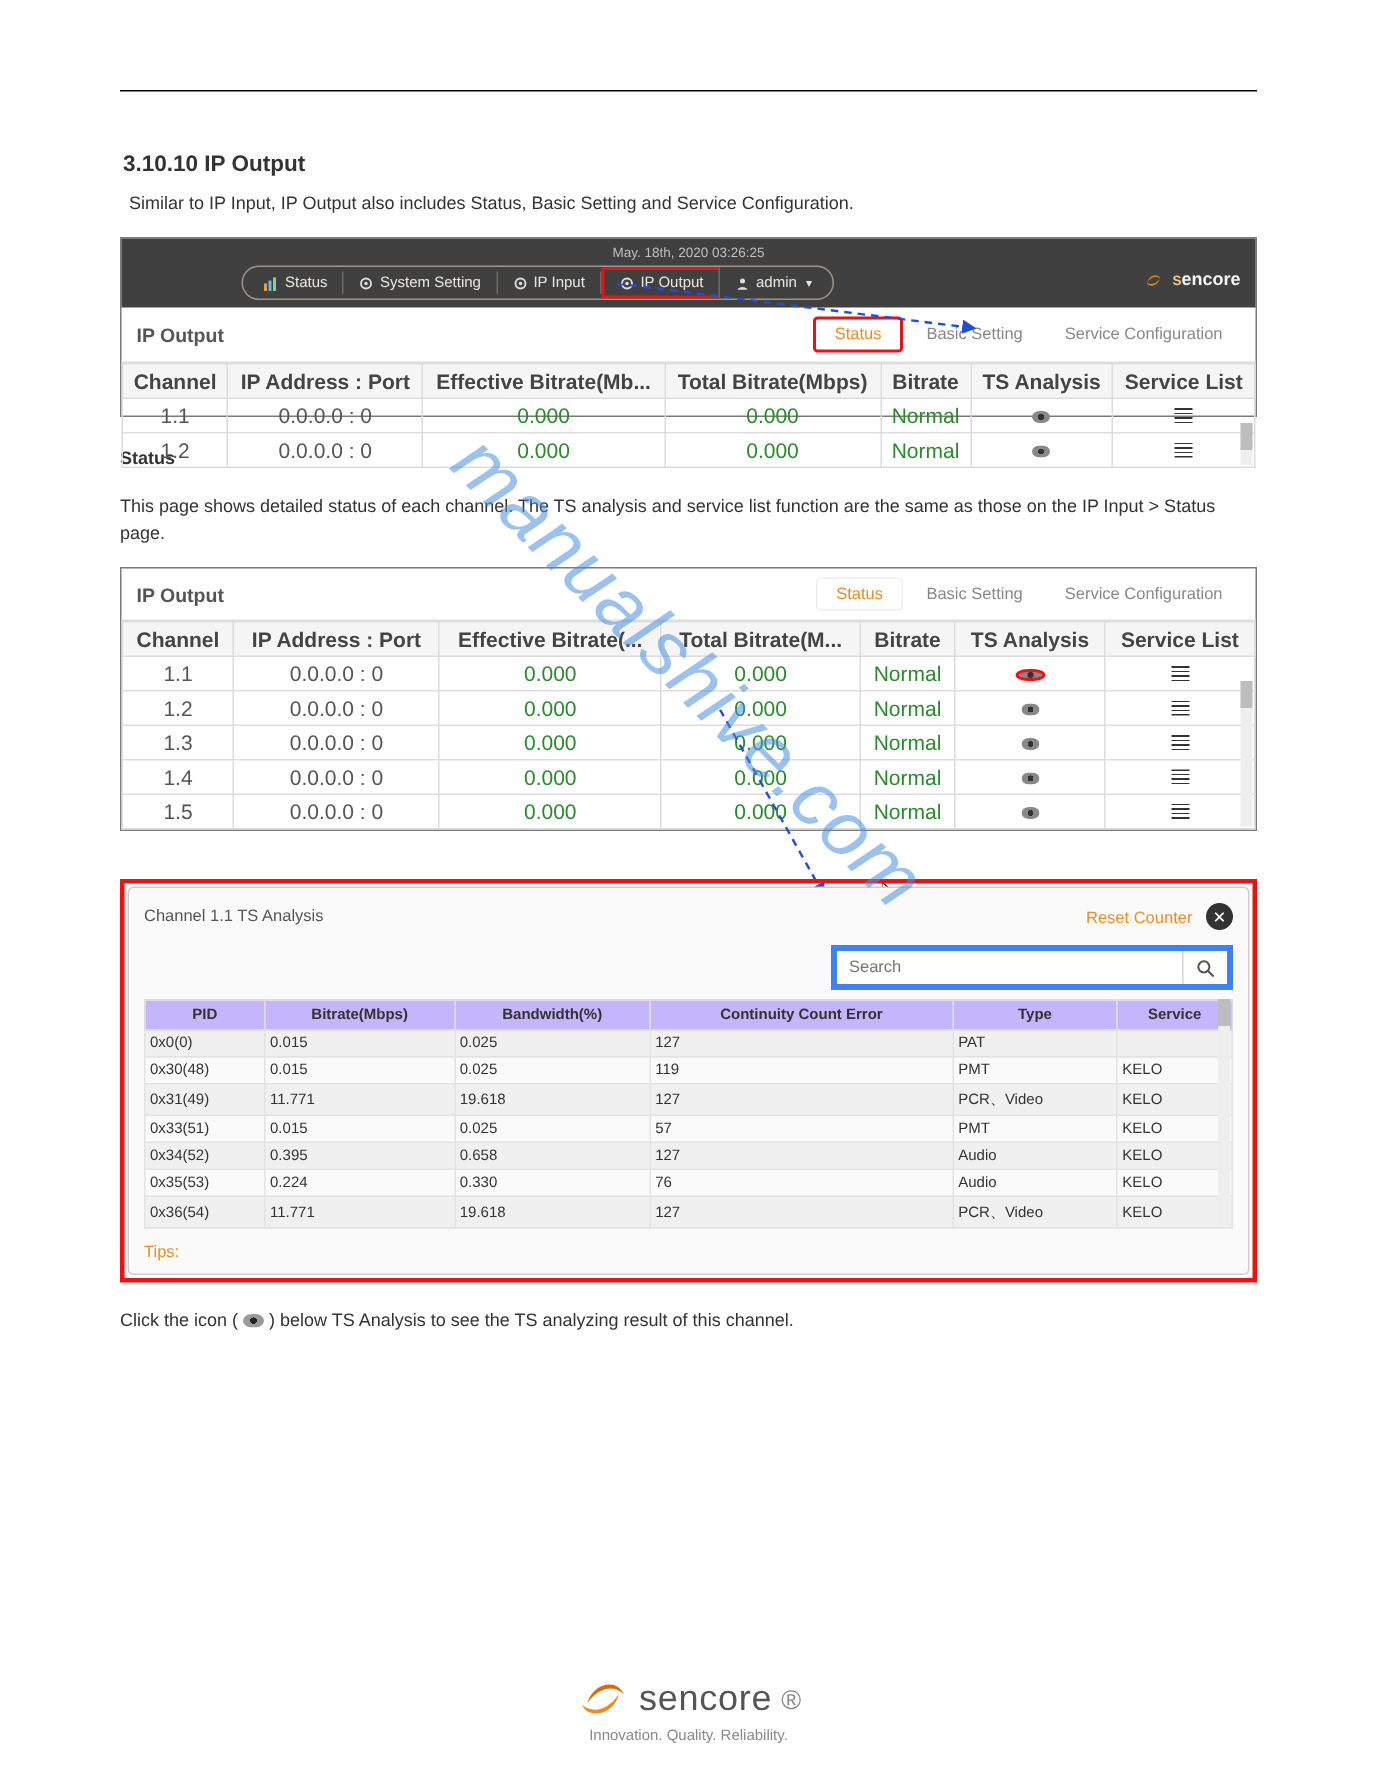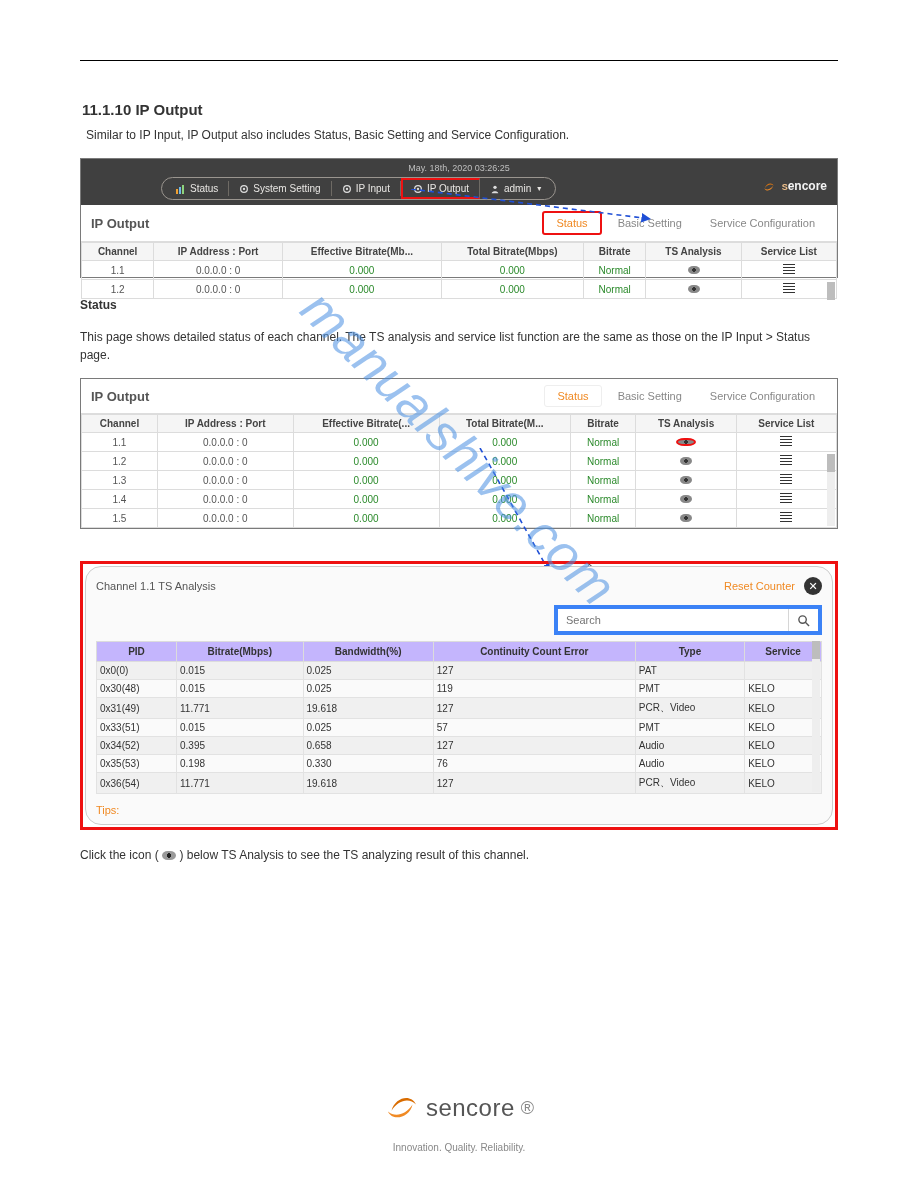--- a/index.html
+++ b/index.html
@@ -20,33 +20,33 @@
   .pill .item { display:flex; align-items:center; gap:4px; padding:0 10px; border-right:1px solid #6e6a64; color:#e8e6e3; font-size:10px; cursor:pointer; }
   .pill .item:last-child { border-right:none; }
   .pill .item svg { width:10px; height:10px; }
   .item .chev { font-size:8px; margin-left:2px; }
   .redbox { border:2px solid #e11; }
   .panelhead { display:flex; align-items:center; justify-content:flex-end; padding:6px 10px 6px 10px; border-bottom:1px solid #ddd; gap:4px; position:relative; }
   .panelhead .title { position:absolute; left:10px; font-size:13px; font-weight:700; color:#555; }
   .tabbtn { padding:4px 12px; font-size:11px; color:#888; border-radius:3px; cursor:pointer; }
   .tabbtn.active { color:#f08a24; }
   .tabbtn.box { border:2px solid #e11; }
-  table.grid { width:100%; border-collapse:collapse; font-size:10px;padding-left:28px; }
+  table.grid { width:100%; border-collapse:collapse; font-size:14px;padding-left:28px; }
   table.grid th, table.grid td { border:1px solid #dcdcdc; padding:3px 6px; text-align:center; color:#555; }
   table.grid th { background:#f5f5f5; font-weight:600; color:#444; }
   table.grid td.green { color:#2b8a2b; }
   .eye { display:inline-block; width:12px; height:8px; background: radial-gradient(circle at 50% 50%, #333 2px, transparent 2px), #888; border-radius:50%/60%; }
   .listicon { display:inline-block; width:12px; height:10px; background: repeating-linear-gradient(#333 0 1px, transparent 1px 3px); }
   .scrollhint { position:absolute; right:2px; top:40px; bottom:2px; width:8px; background:#eee; }
   .scrollhint::before{content:'';position:absolute;top:0;right:0;width:8px;height:18px;background:#bdbdbd;}
   
   .arrow { position:absolute; pointer-events:none; }
   
   .tswrap { border:3px solid #e11; padding:2px; position:relative; margin-top:32px; }
-  .tsinner { border:1px solid #ccc; background:#fafafa; border-radius:16px; padding:10px 10px 8px 10px; position:relative; }
+  .tsinner { border:1px solid #ccc; background:#fafafa; border-radius:4px; padding:10px 10px 8px 10px; position:relative; }
   .tsinner .titlebar { display:flex; justify-content:space-between; align-items:center; margin-bottom:10px; }
   .tsinner .titlebar .ttl { font-size:11px; color:#555; }
   .tsinner .titlebar .reset { color:#f08a24; font-size:11px; margin-right:6px; cursor:pointer; }
   .tsinner .close { display:inline-flex; width:18px; height:18px; background:#333; color:#fff; border-radius:50%; align-items:center; justify-content:center; font-size:11px; cursor:pointer; }
   .searchbar { display:flex; justify-content:flex-end; margin-bottom:6px; }
   .searchbar .sbox { display:flex; border:4px solid #3b82f6; border-radius:0; overflow:hidden; background:#eab308; }
   .searchbar input { border:none; padding:5px 8px; font-size:11px; width:230px; outline:none; }
   .searchbar .sbtn { width:30px; background:#fff; border-left:1px solid #d6d6d6; display:flex; align-items:center; justify-content:center; cursor:pointer; }
   table.ts { width:100%; border-collapse:collapse; font-size:10px; }
   table.ts th { border:1px solid #dcdcdc; background:#c4b5fd; padding:4px; font-weight:700; }
@@ -56,31 +56,31 @@
   
   .eyeglyph { display:inline-block; width:14px; height:9px; border-radius:50%/60%; background: radial-gradient(circle at 50% 50%, #222 2.2px, transparent 2.2px), #9a9a9a; vertical-align:middle; }
   
   .wm { position:absolute; width:560px; left:50%; transform:translate(-50%, 0) rotate(45deg); top:260px; color:#4a90e2; opacity:0.55; font-size:52px; text-align:center; letter-spacing:1px; pointer-events:none; font-style:italic; z-index:9; }
   .wmwrap { position:relative; }
   
   .footer { text-align:center; margin-top:230px; }
   .footer .logo { display:inline-flex; align-items:center; gap:6px; }
   .footer .swoosh { width:36px; height:28px; }
   .footer .word { font-size:24px; color:#555; font-weight:500; letter-spacing:0.5px; }
-  .footer .sub { font-size:10px; color:#888; margin-top:18px; }
+  .footer .sub { font-size:10px; color:#888; margin-top:2px; }
   .cursorptr { position:absolute; width:10px; height:14px; }
 </style>
 </head>
 <body>
 
 <div class="page">
   <div class="rule"></div>
 
   <div class="section-title">
-    <span>11.1.10</span>&nbsp;<span>IP Output</span>
+    <span>3.10.10</span>&nbsp;<span>IP Output</span>
   </div>
   <p class="body-text indent">Similar to IP Input, IP Output also includes Status, Basic Setting and Service Configuration.</p>
 
   <div class="wmwrap">
     <div class="wm">manualshive.com</div>
 
     <div class="shot" style="height:120px;">
       <div class="hdr">
         <div class="timeline">May. 18th, 2020 03:26:25</div>
         <div class="navwrap">
@@ -338,21 +338,21 @@
             <tr>
                   <td>0x34(52)</td>
                   <td>0.395</td>
                   <td>0.658</td>
                   <td>127</td>
                   <td>Audio</td>
                   <td>KELO</td>
                 </tr>
             <tr>
                   <td>0x35(53)</td>
-                  <td>0.198</td>
+                  <td>0.224</td>
                   <td>0.330</td>
                   <td>76</td>
                   <td>Audio</td>
                   <td>KELO</td>
                 </tr>
             <tr>
                   <td>0x36(54)</td>
                   <td>11.771</td>
                   <td>19.618</td>
                   <td>127</td>

